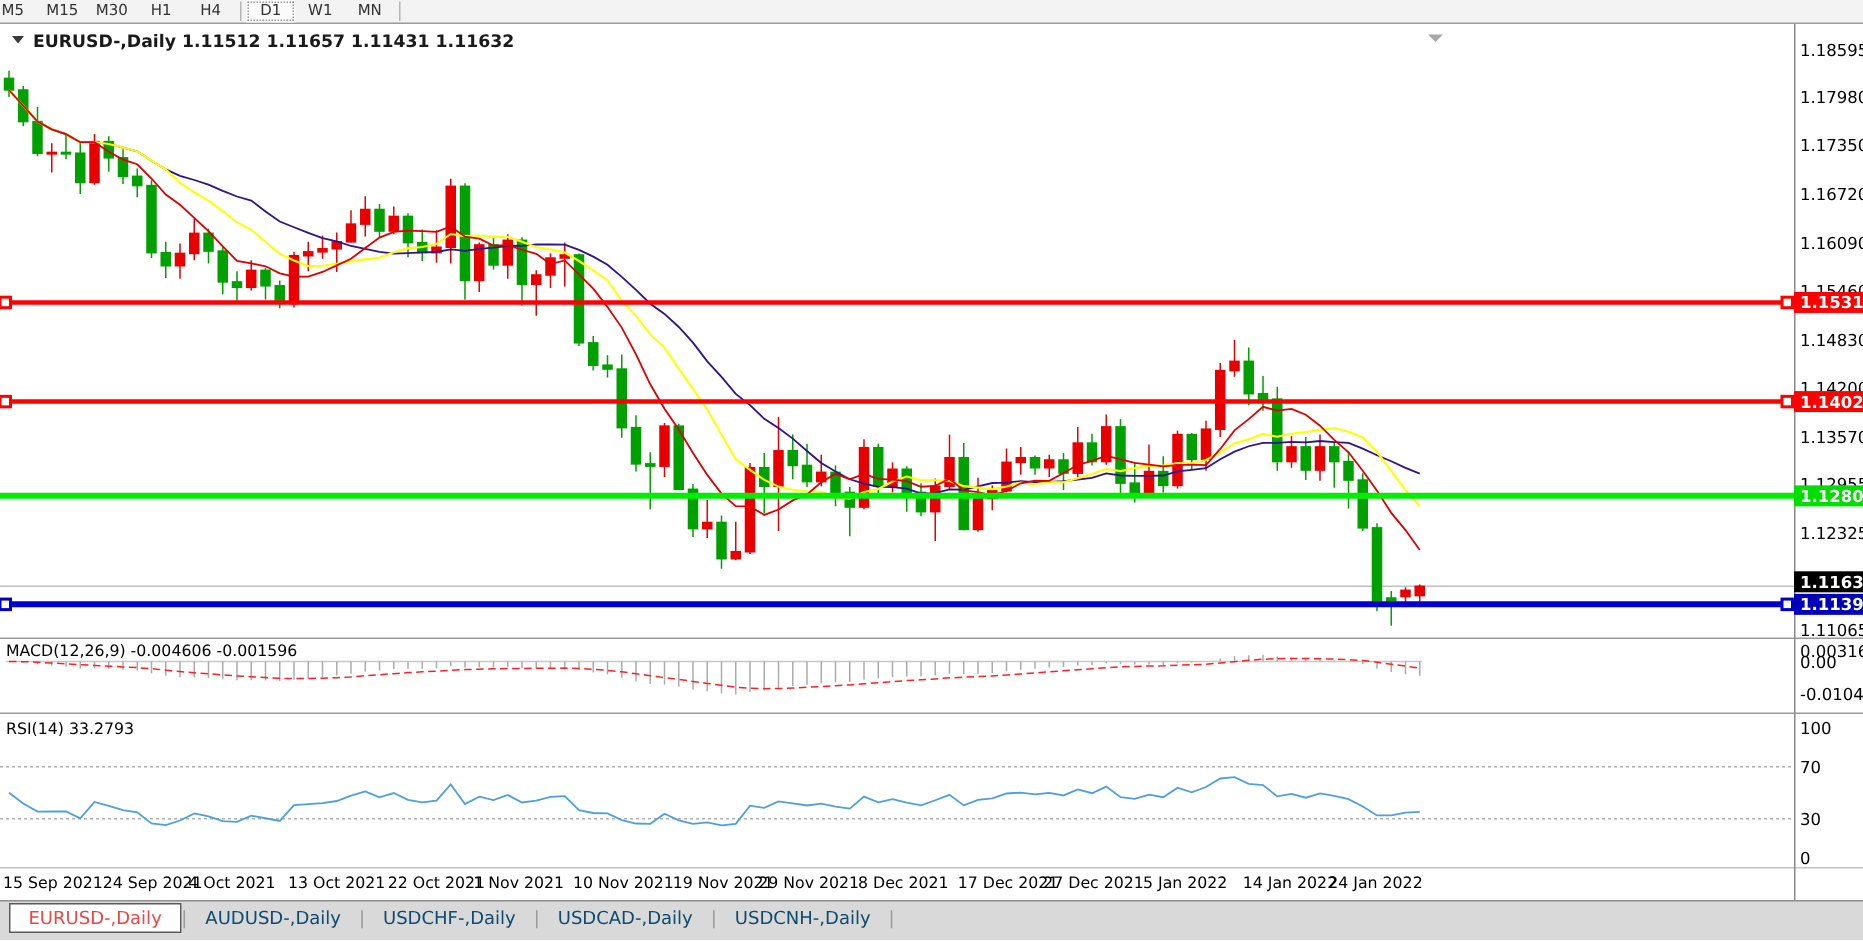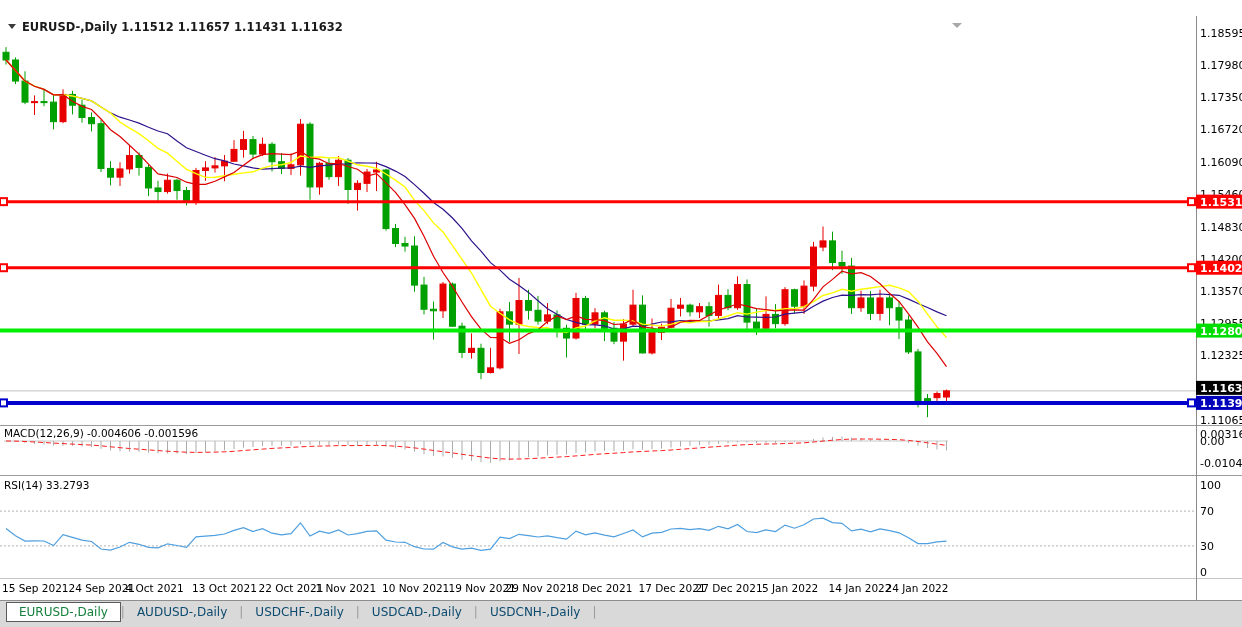--- a/index.html
+++ b/index.html
@@ -15,27 +15,39 @@
   .tf-btn.active{background:#fbfbfb;outline:1px dotted #9a9a9a;outline-offset:-2px;}
   .tf-sep{width:1px;height:13px;background:#b5b5b5;margin:0 3px;}
   
   #chart-svg{position:absolute;top:0;left:0;}
   text{font-family:"DejaVu Sans","Liberation Sans",sans-serif;}
   
   #tabbar{position:absolute;top:600px;left:0;width:1242px;height:27px;background:#d9d9d9;
           border-top:1px solid #8e8e8e;display:flex;align-items:flex-start;padding-left:6px;
           box-sizing:border-box;}
   .sym-tab{font-size:12px;color:#0c4a6e;padding:2px 12px;margin-top:2px;white-space:nowrap;cursor:default;}
-  .sym-tab.active{background:#ffffff;border:1px solid #5a5a5a;color:#15803d;margin-top:1px;}
+  .sym-tab.active{background:#ffffff;border:1px solid #5a5a5a;color:#ef4444;margin-top:1px;}
   .tab-sep{color:#9a9a9a;font-size:12px;margin-top:4px;}
 </style>
 </head>
 <body>
 
 <div id="app">
+  <div id="toolbar">
+      <div class="tf-btn first">M5</div>
+      <div class="tf-btn">M15</div>
+      <div class="tf-btn">M30</div>
+      <div class="tf-btn">H1</div>
+      <div class="tf-btn">H4</div>
+      <div class="tf-sep"></div>
+      <div class="tf-btn active">D1</div>
+      <div class="tf-btn">W1</div>
+      <div class="tf-btn">MN</div>
+      <div class="tf-sep"></div>
+    </div>
   <svg id="chart-svg" width="1242" height="600">
       <rect x="0" y="16" width="1242" height="584" fill="#ffffff"></rect>
       <line x1="0" y1="425.5" x2="1242" y2="425.5" stroke="#9a9a9a" stroke-width="1"></line>
       <line x1="0" y1="475.5" x2="1242" y2="475.5" stroke="#9a9a9a" stroke-width="1"></line>
       <line x1="0" y1="578.5" x2="1242" y2="578.5" stroke="#c4c4c4" stroke-width="1"></line>
       <line x1="1196.5" y1="16" x2="1196.5" y2="600" stroke="#8a8a8a" stroke-width="1"></line>
       <polygon points="952,23 962,23 957,28" fill="#a8a8a8"></polygon>
       <line x1="0" y1="390.87034800000043" x2="1196" y2="390.87034800000043" stroke="#c0c0c0" stroke-width="1"></line>
       <g>
         <line x1="6" y1="47.13390000000015" x2="6" y2="64.60854000000052" stroke="#00a000" stroke-width="1"></line>

